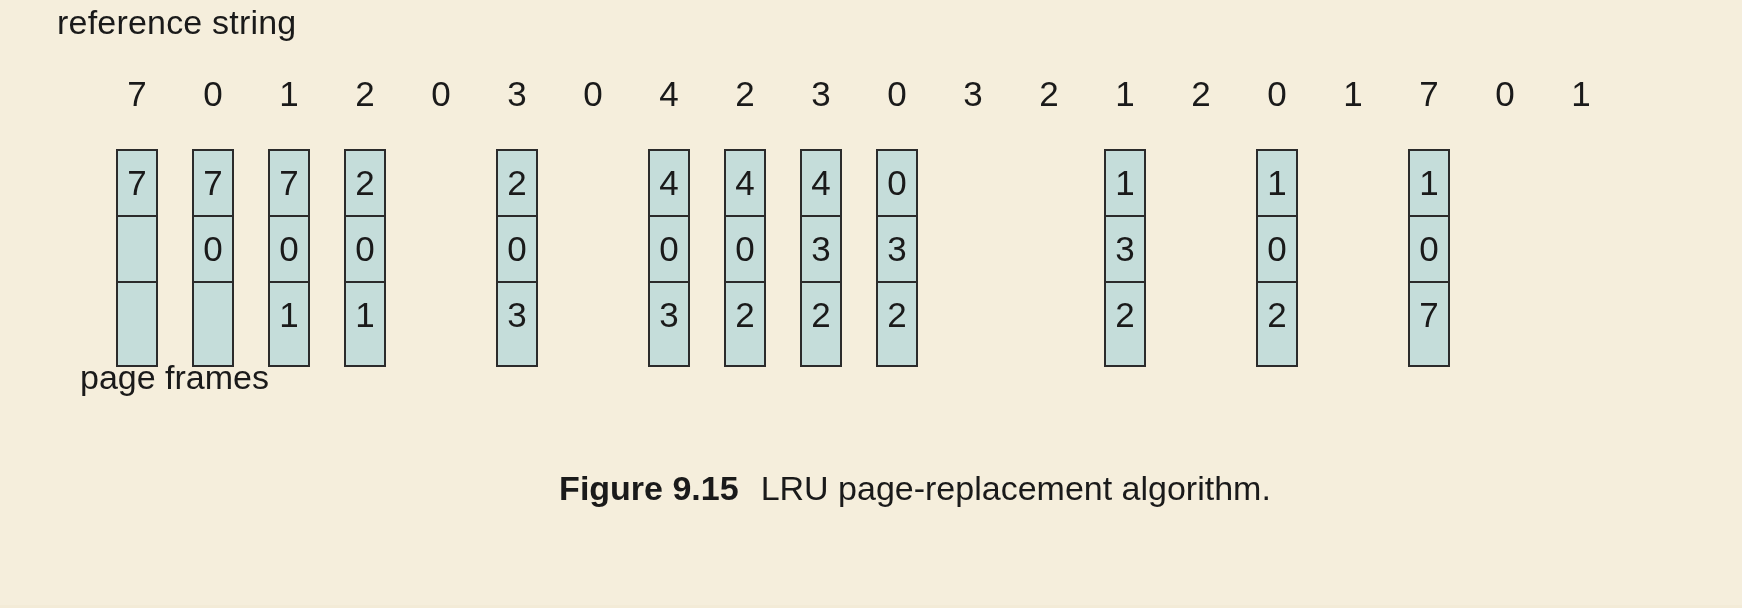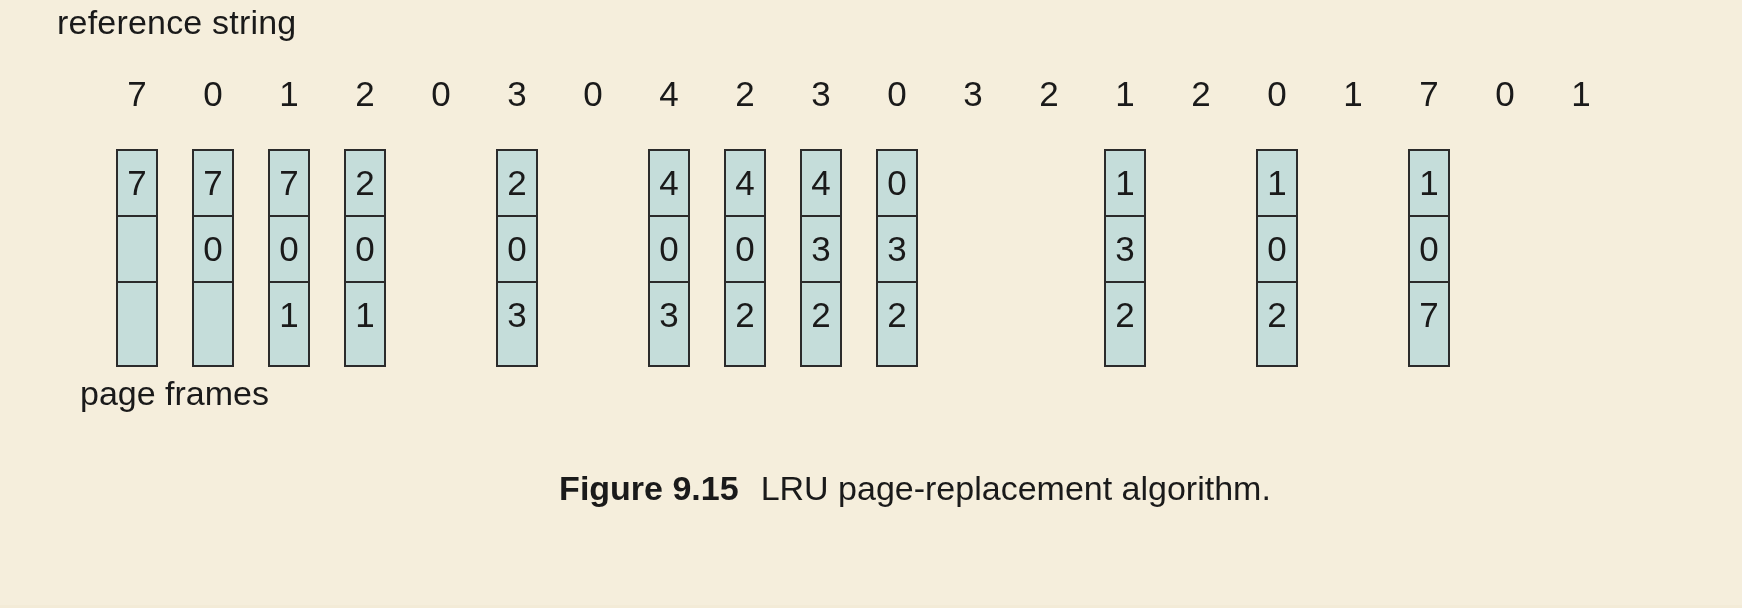--- a/index.html
+++ b/index.html
@@ -96,21 +96,20 @@
   }
 
   
   .frames-label {
     position: absolute;
     left: 80px;
     top: 357px;
     font-size: 34px;
     line-height: 40px;
     white-space: nowrap;
-    margin-top: 16px;
   }
 
   
   .caption {
     position: absolute;
     left: 0;
     top: 466px;
     width: 1742px;
     text-align: center;
     font-size: 34px;

